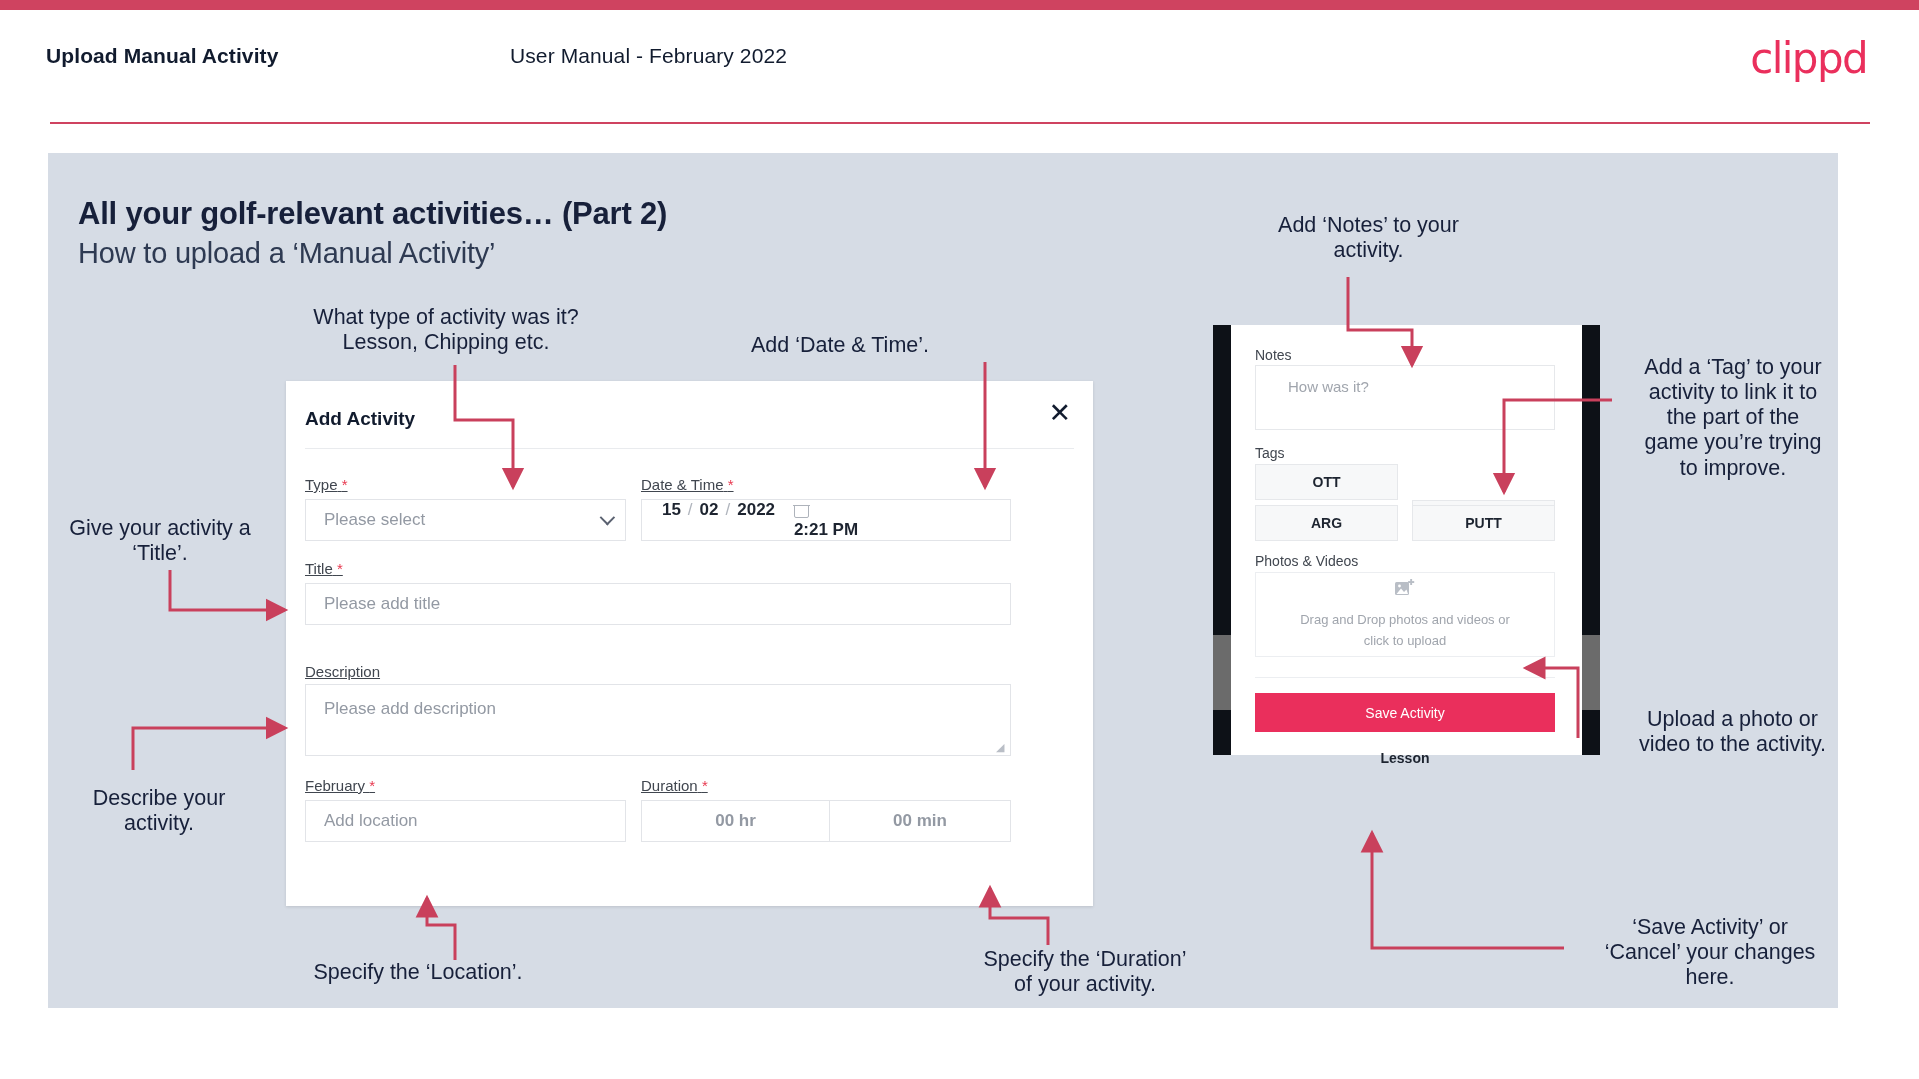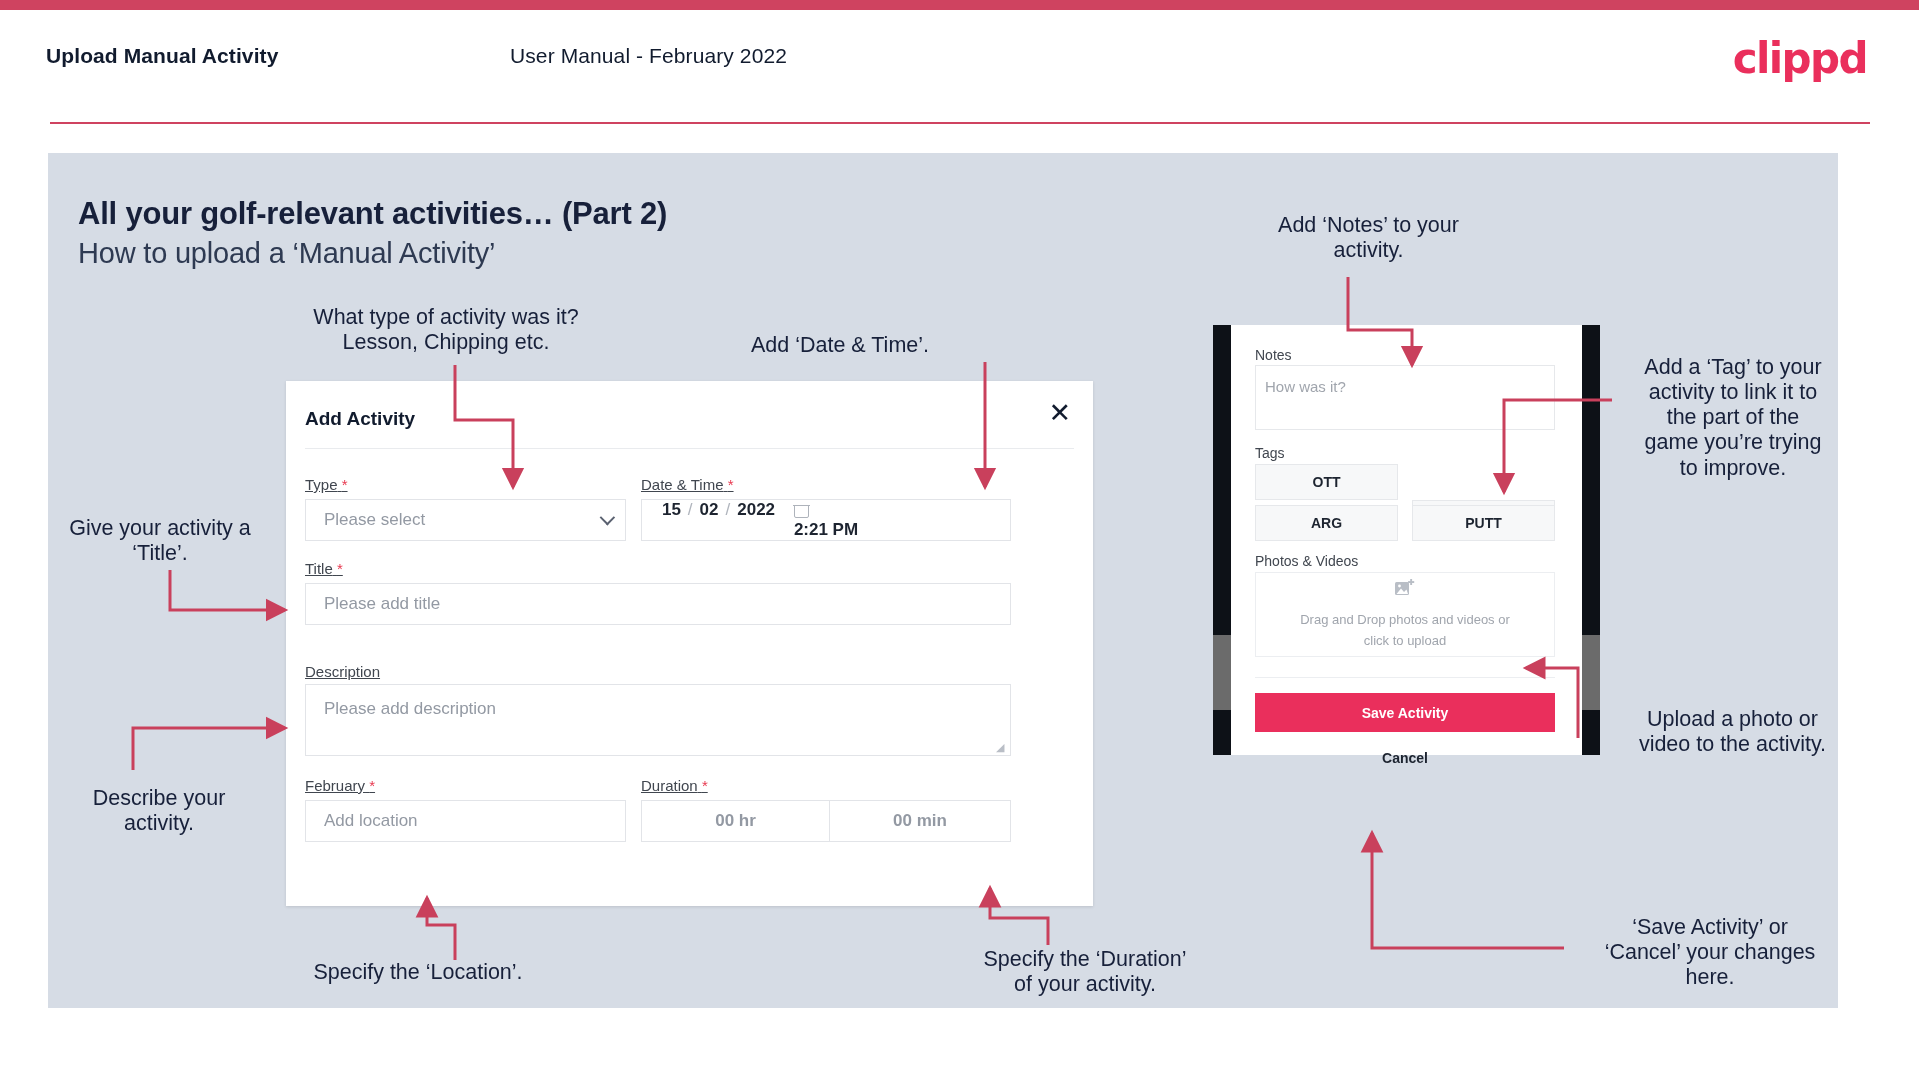--- a/index.html
+++ b/index.html
@@ -21,21 +21,21 @@
   .hdr-title {
     position:absolute; left:46px; top:44px;
     font-size:21px; font-weight:700; color:#111b2e; letter-spacing:.1px;
   }
   .hdr-sub {
     position:absolute; left:510px; top:44px;
     font-size:21px; font-weight:400; color:#111b2e; letter-spacing:.1px;
   }
   .logo {
     position:absolute; right:52px; top:38px;
-    font-size:42px; font-weight:700; color:#ea2f5c;
+    font-size:42px; font-weight:400; color:#ea2f5c;
     letter-spacing:-1.6px; line-height:1; font-family:"DejaVu Sans", sans-serif;
   }
   .hdr-rule {
     position:absolute; left:50px; top:122px; width:1820px; height:2px;
     background:#cf4360;
   }
 
   
   .slide {
     position:absolute; left:48px; top:153px; width:1790px; height:855px;
@@ -141,38 +141,38 @@
     position:absolute; left:0; width:18px; background:#6b6b6b;
   }
   .phone-screen {
     position:absolute; left:18px; top:0; width:351px; height:430px;
     background:#ffffff;
   }
 
   .p-label { position:absolute; font-size:14px; color:#40464f; }
   .p-inp {
     position:absolute; border:1px solid #e6e8eb; background:#fff;
-    font-size:15px; color:#a0a5ad; padding:12px 0 0 9px;
+    font-size:15px; color:#a0a5ad; padding:12px 0 0 32px;
   }
   .tag-btn {
     position:absolute; border:1px solid #e6e8eb; background:#f7f8f9;
     display:flex; align-items:center; justify-content:center;
     font-size:14px; font-weight:700; color:#1d2430; cursor:pointer;
   }
   .dropzone {
     position:absolute; border:1px solid #eceef1; background:#fff;
     display:flex; flex-direction:column; align-items:center; justify-content:center;
     gap:9px; cursor:pointer;
   }
   .dz-text { font-size:13px; color:#a0a5ad; text-align:center; line-height:1.45; }
   .p-rule { position:absolute; height:1px; background:#eceef1; }
   .save-btn {
     position:absolute; background:#ea2f5c; color:#fff;
     display:flex; align-items:center; justify-content:center;
-    font-size:14px; font-weight:700; cursor:pointer;
+    font-size:14px; font-weight:400; cursor:pointer;
   }
   .cancel-btn {
     position:absolute; text-align:center; font-size:14px; font-weight:700;
     color:#1d2430; cursor:pointer;
   }
 
   
   .arrows { position:absolute; left:0; top:0; width:1919px; height:1079px; pointer-events:none; }
 </style>
 </head>
@@ -313,21 +313,21 @@
             <rect x="14.1" y="3.1" width="6.1" height="1.9" fill="#b9bec6"></rect>
           </svg>
         </span>
         <span class="dz-text">Drag and Drop photos and videos or</span>
         <span class="dz-text" style="margin-top:-7px;">click to upload</span>
       </div>
 
       <div class="p-rule" style="left:24px; top:352px; width:300px;"></div>
 
       <div class="save-btn" style="left:24px; top:368px; width:300px; height:39px;">Save Activity</div>
-      <div class="cancel-btn" style="left:24px; top:425px; width:300px;">Cancel</div>
+      <div class="cancel-btn" style="left:24px; top:425px; width:300px;">Lesson</div>
     </div>
   </div>
 
   <svg class="arrows" viewBox="0 0 1919 1079">
     <defs>
       <marker id="ah" markerWidth="9" markerHeight="9" refX="6.5" refY="4.5" orient="auto">
         <path d="M0,0.7 L7.6,4.5 L0,8.3 z" fill="#c9405c"></path>
       </marker>
     </defs>
     <g stroke="#c9405c" stroke-width="3" fill="none" marker-end="url(#ah)">

